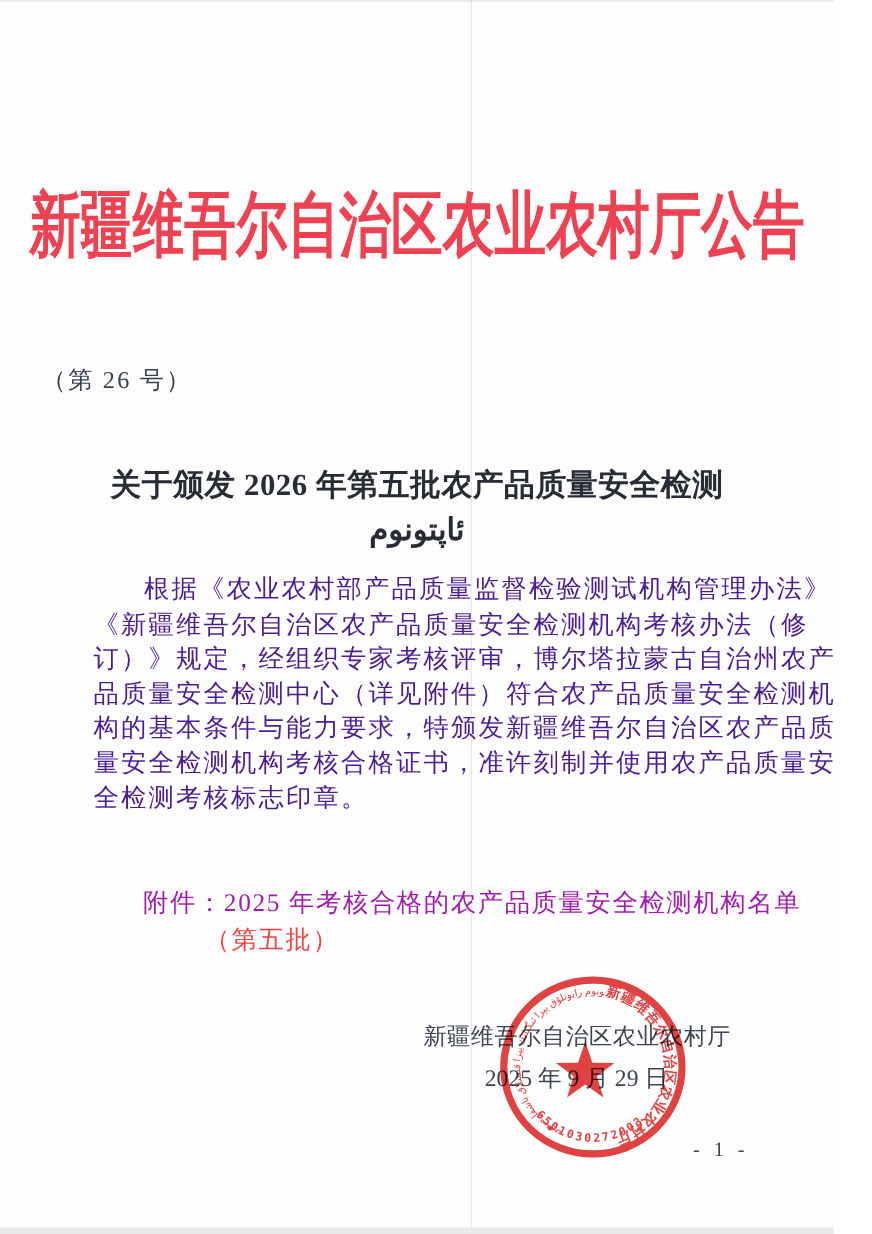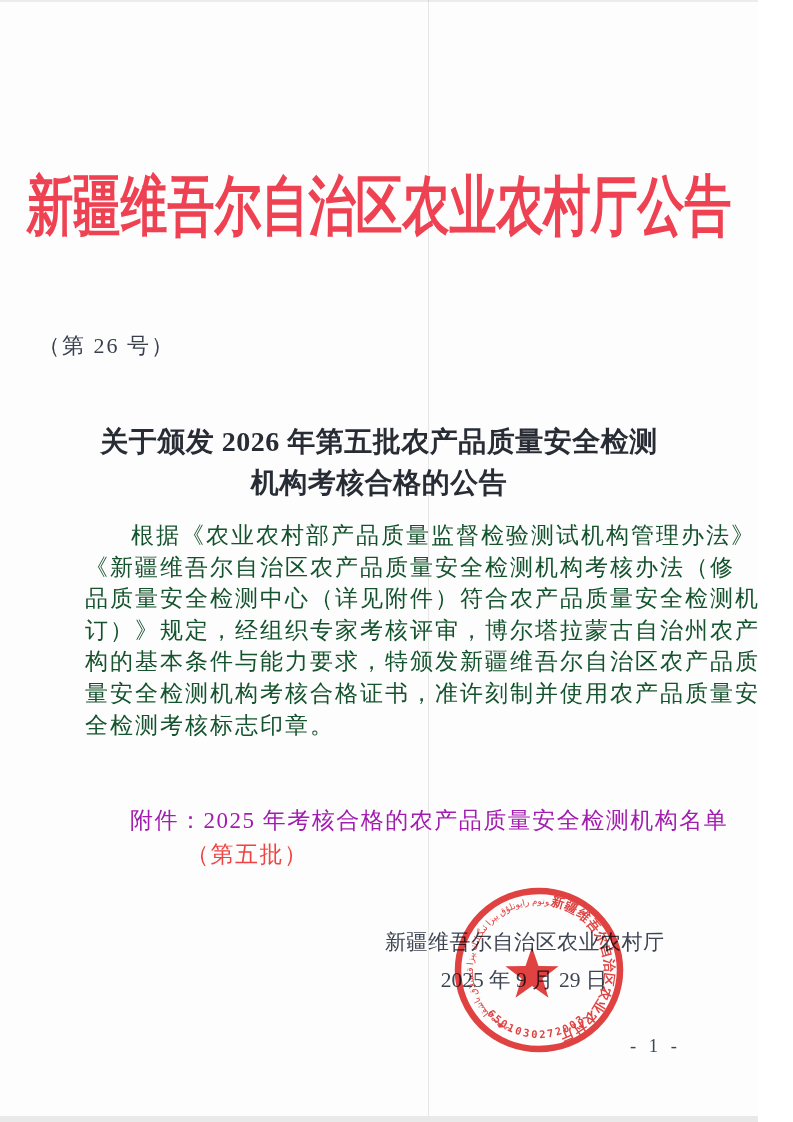--- a/index.html
+++ b/index.html
@@ -26,21 +26,21 @@
     text-align:left;font-size:22px;color:#39414f;letter-spacing:2px;margin-left:38px;
   }
   .main-title{
     position:absolute;top:421px;left:0;width:100%;
     text-align:center;font-size:28px;font-weight:bold;
     line-height:41px;color:#272c35;letter-spacing:0.5px;white-space:nowrap;
   }
   .body-text{
     position:absolute;top:520px;left:85px;width:640px;
     font-size:23px;line-height:31.6px;letter-spacing:2px;
-    color:#14532d;
+    color:#4c1d95;
   }
   .body-text .line{white-space:nowrap;}
   .body-text .indent{text-indent:2em;}
   .attach1{
     position:absolute;top:804px;left:130px;
     font-size:23px;line-height:34px;letter-spacing:1.5px;color:#a21caf;white-space:nowrap;
   }
   .attach2{
     position:absolute;top:838px;left:186px;
     font-size:23px;line-height:34px;letter-spacing:1.5px;color:#ef4444;white-space:nowrap;
@@ -74,28 +74,28 @@
 
   <div class="scan-top-edge"></div>
   <div class="fold-line"></div>
 
   <h1 class="red-title">新疆维吾尔自治区农业农村厅公告</h1>
 
   <div class="issue-no">（第 26 号）</div>
 
   <div class="main-title">
     <div>关于颁发 2026 年第五批农产品质量安全检测</div>
-    <div>机构考核合格的公告</div>
+    <div>ئاپتونوم</div>
   </div>
 
   <div class="body-text">
     <div class="line indent">根据《农业农村部产品质量监督检验测试机构管理办法》</div>
     <div class="line">《新疆维吾尔自治区农产品质量安全检测机构考核办法（修</div>
+    <div class="line">订）》规定，经组织专家考核评审，博尔塔拉蒙古自治州农产</div>
     <div class="line">品质量安全检测中心（详见附件）符合农产品质量安全检测机</div>
-    <div class="line">订）》规定，经组织专家考核评审，博尔塔拉蒙古自治州农产</div>
     <div class="line">构的基本条件与能力要求，特颁发新疆维吾尔自治区农产品质</div>
     <div class="line">量安全检测机构考核合格证书，准许刻制并使用农产品质量安</div>
     <div class="line">全检测考核标志印章。</div>
   </div>
 
   <div class="attach1">附件：2025 年考核合格的农产品质量安全检测机构名单</div>
   <div class="attach2">（第五批）</div>
 
   <div class="sig">新疆维吾尔自治区农业农村厅</div>
   <div class="sig-date">2025 年 9 月 29 日</div>

